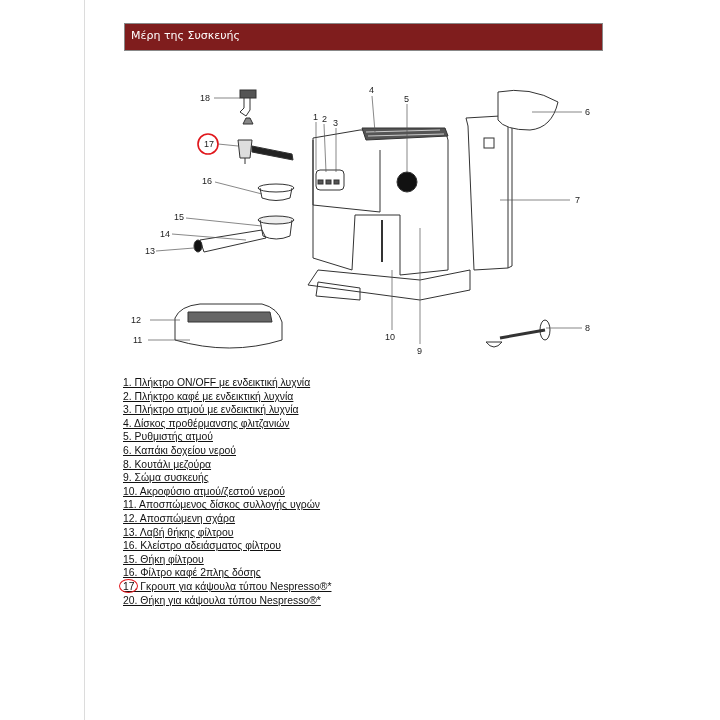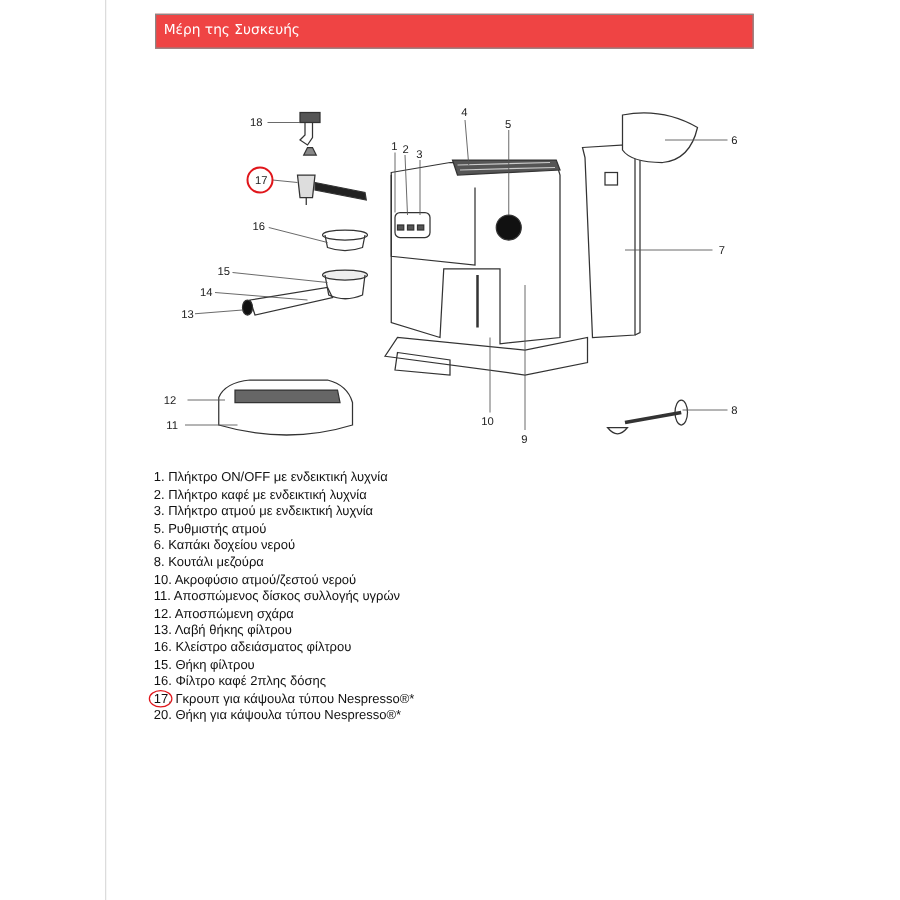--- a/index.html
+++ b/index.html
@@ -1,22 +1,22 @@
 <!DOCTYPE html>
 <html><head>
 <meta charset="utf-8">
 <style>
   html, body { margin:0; padding:0; background:#ffffff; }
   body { width:720px; height:720px; position:relative; overflow:hidden; font-family:"Liberation Sans", sans-serif; }
   .page-edge { position:absolute; left:84px; top:0; width:1px; height:720px; background:#dcdcdc; }
-  .header-bar { position:absolute; left:124px; top:11px; width:479px; height:28px; background:#ef4444; border:1px solid #888; box-sizing:border-box; }
+  .header-bar { position:absolute; left:124px; top:23px; width:479px; height:28px; background:#7f1d1d; border:1px solid #888; box-sizing:border-box; }
   .header-title { position:absolute; left:6px; top:5px; color:#fff; font-family:"DejaVu Sans", sans-serif; font-size:11px; }
   .diagram { position:absolute; left:0; top:0; width:720px; height:370px; }
   .callout { font-family:"Liberation Sans", sans-serif; font-size:9px; fill:#222; }
-  .parts-list { position:absolute; left:123px; top:376px; width:480px; font-size:10.4px; line-height:13.6px; color:#111; }
+  .parts-list { position:absolute; left:123px; top:376px; width:480px; font-size:10.4px; line-height:13.6px; color:#111;text-decoration:underline; }
   .parts-list .row { white-space:nowrap; position:relative; }
   .circle-mark { position:absolute; left:-4px; top:-1px; width:19px; height:14px; border:1.6px solid #e0161b; border-radius:50%; box-sizing:border-box; }
   .footnote { white-space:normal; }
 </style>
 </head>
 <body>
 
 <div class="page-edge"></div>
 
 <div class="header-bar">
@@ -125,23 +125,25 @@
     <text x="385" y="340">10</text>
     <text x="131" y="323">12</text>
     <text x="133" y="343">11</text>
   </g>
 </svg>
 
 <div class="parts-list">
   <div class="row">1. Πλήκτρο ON/OFF με ενδεικτική λυχνία</div>
   <div class="row">2. Πλήκτρο καφέ με ενδεικτική λυχνία</div>
   <div class="row">3. Πλήκτρο ατμού με ενδεικτική λυχνία</div>
+  <div class="row">4. Δίσκος προθέρμανσης φλιτζανιών</div>
   <div class="row">5. Ρυθμιστής ατμού</div>
   <div class="row">6. Καπάκι δοχείου νερού</div>
   <div class="row">8. Κουτάλι μεζούρα</div>
+  <div class="row">9. Σώμα συσκευής</div>
   <div class="row">10. Ακροφύσιο ατμού/ζεστού νερού</div>
   <div class="row">11. Αποσπώμενος δίσκος συλλογής υγρών</div>
   <div class="row">12. Αποσπώμενη σχάρα</div>
   <div class="row">13. Λαβή θήκης φίλτρου</div>
   <div class="row">16. Κλείστρο αδειάσματος φίλτρου</div>
   <div class="row">15. Θήκη φίλτρου</div>
   <div class="row">16. Φίλτρο καφέ 2πλης δόσης</div>
   <div class="row">
     <span class="circle-mark"></span>
     <span>17. Γκρουπ για κάψουλα τύπου Nespresso®*</span>

